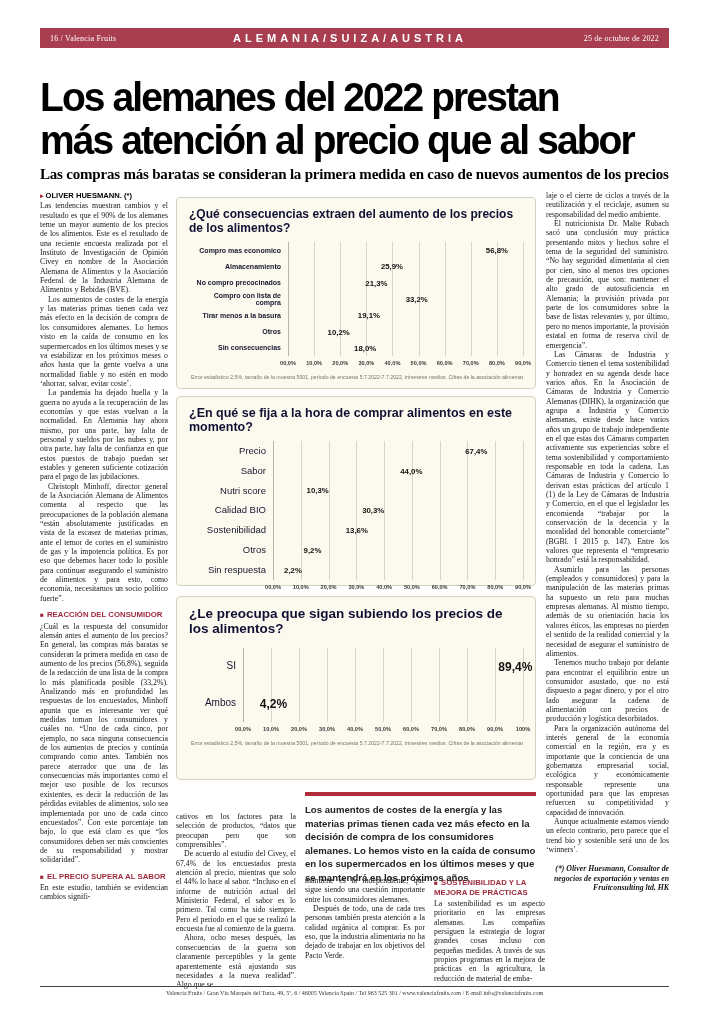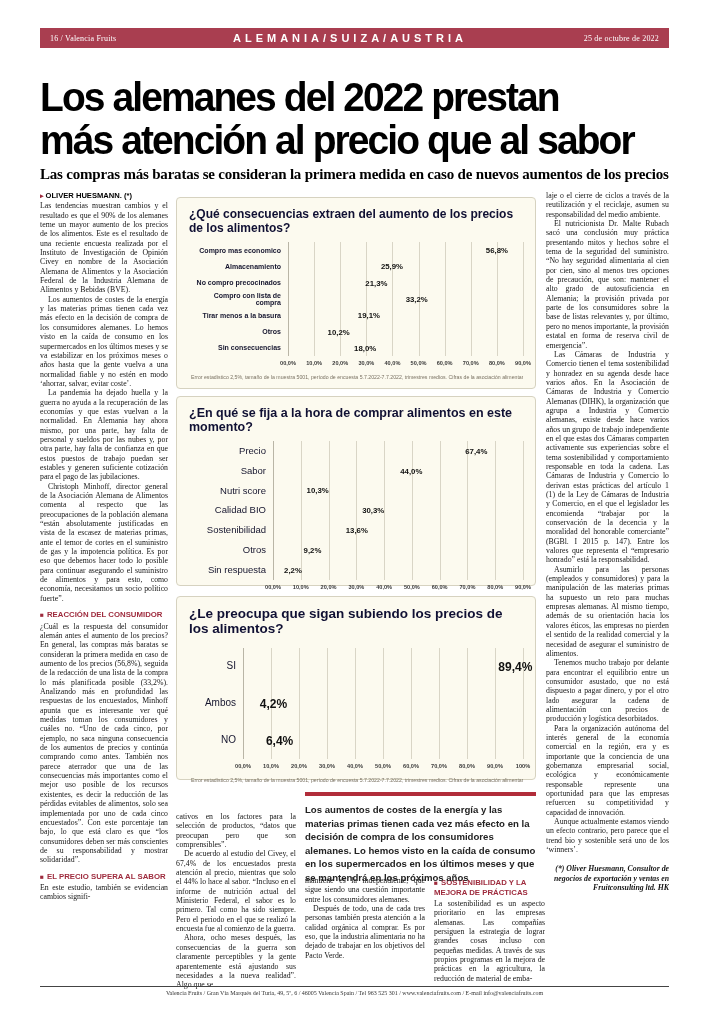--- a/index.html
+++ b/index.html
@@ -353,30 +353,20 @@
         </div>
         <div class="c-row">
           <div class="c-cat">Ambos</div>
           <div class="c-track">
             <div class="c-bar">
               <div class="c-seg" style="width: 4.2%; background: rgb(160, 160, 160);"></div>
             </div>
             <div class="c-val" style="left: calc(4.2% + 5px);">4,2%</div>
           </div>
         </div>
-        <div class="c-row">
-          <div class="c-cat">NO</div>
-          <div class="c-track">
-            <div class="c-bar">
-              <div class="c-seg" style="width: 4%; background: rgb(192, 24, 32);"></div>
-              <div class="c-seg" style="width: 2.4%; background: rgb(125, 16, 22);"></div>
-            </div>
-            <div class="c-val" style="left: calc(6.4% + 5px);">6,4%</div>
-          </div>
-        </div>
       </div>
     <div class="c-ticksrow">
         <div class="c-ticks">
           <div class="c-tick" style="left: 0%;">00,0%</div>
           <div class="c-tick" style="left: 10%;">10,0%</div>
           <div class="c-tick" style="left: 20%;">20,0%</div>
           <div class="c-tick" style="left: 30%;">30,0%</div>
           <div class="c-tick" style="left: 40%;">40,0%</div>
           <div class="c-tick" style="left: 50%;">50,0%</div>
           <div class="c-tick" style="left: 60%;">60,0%</div>

